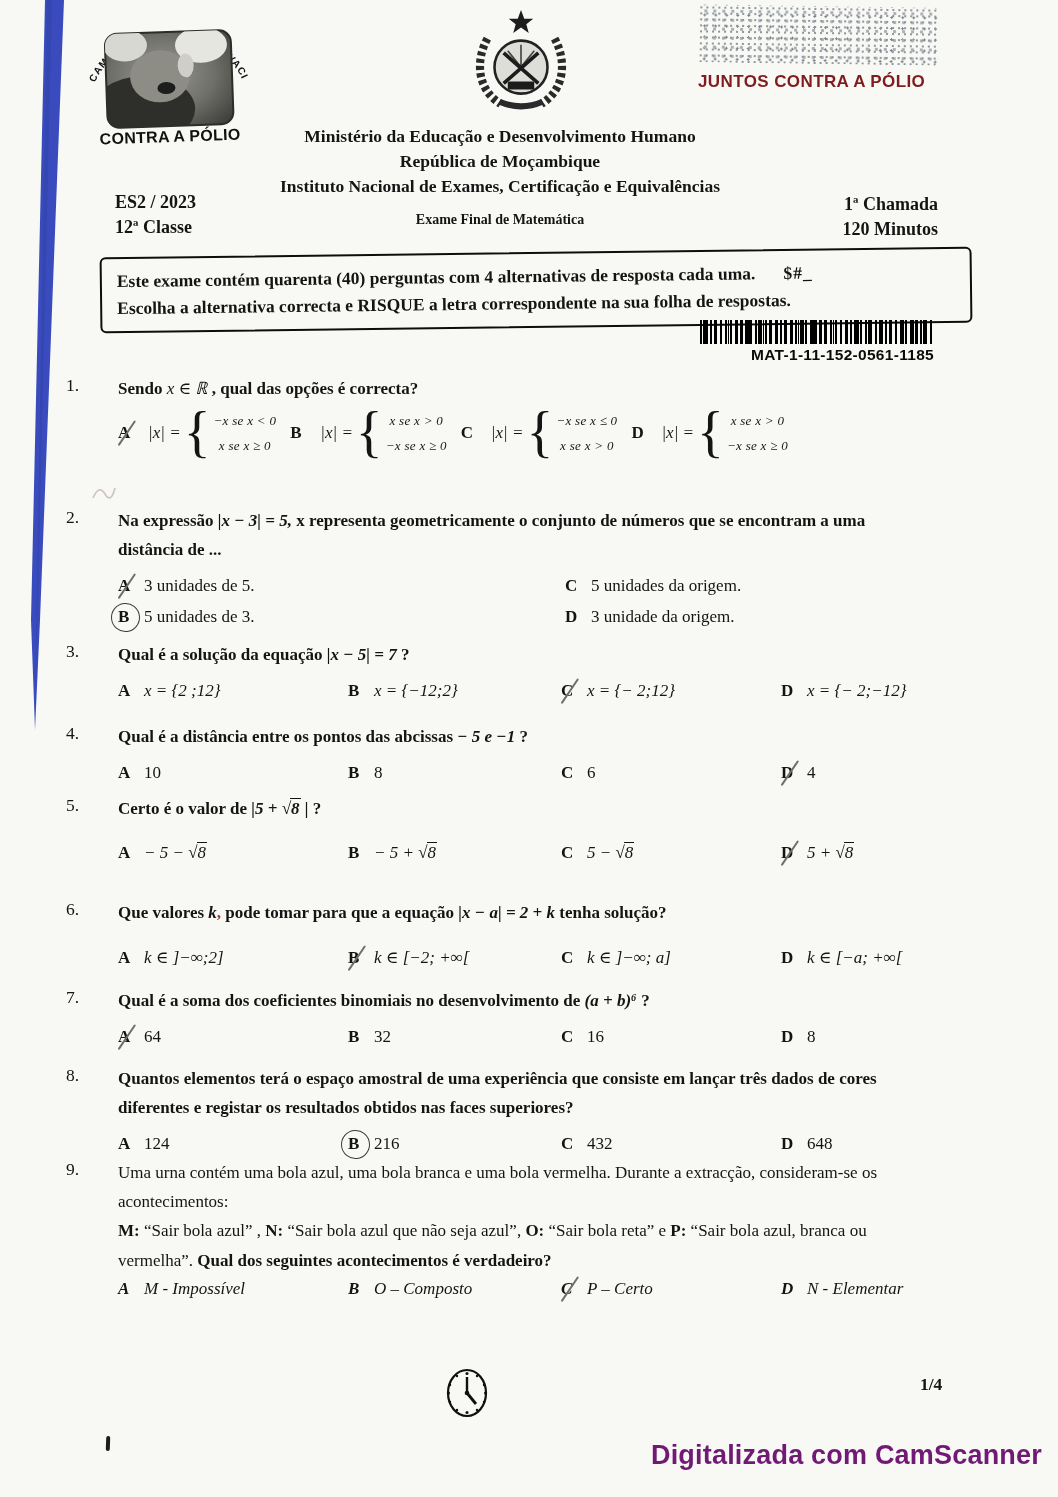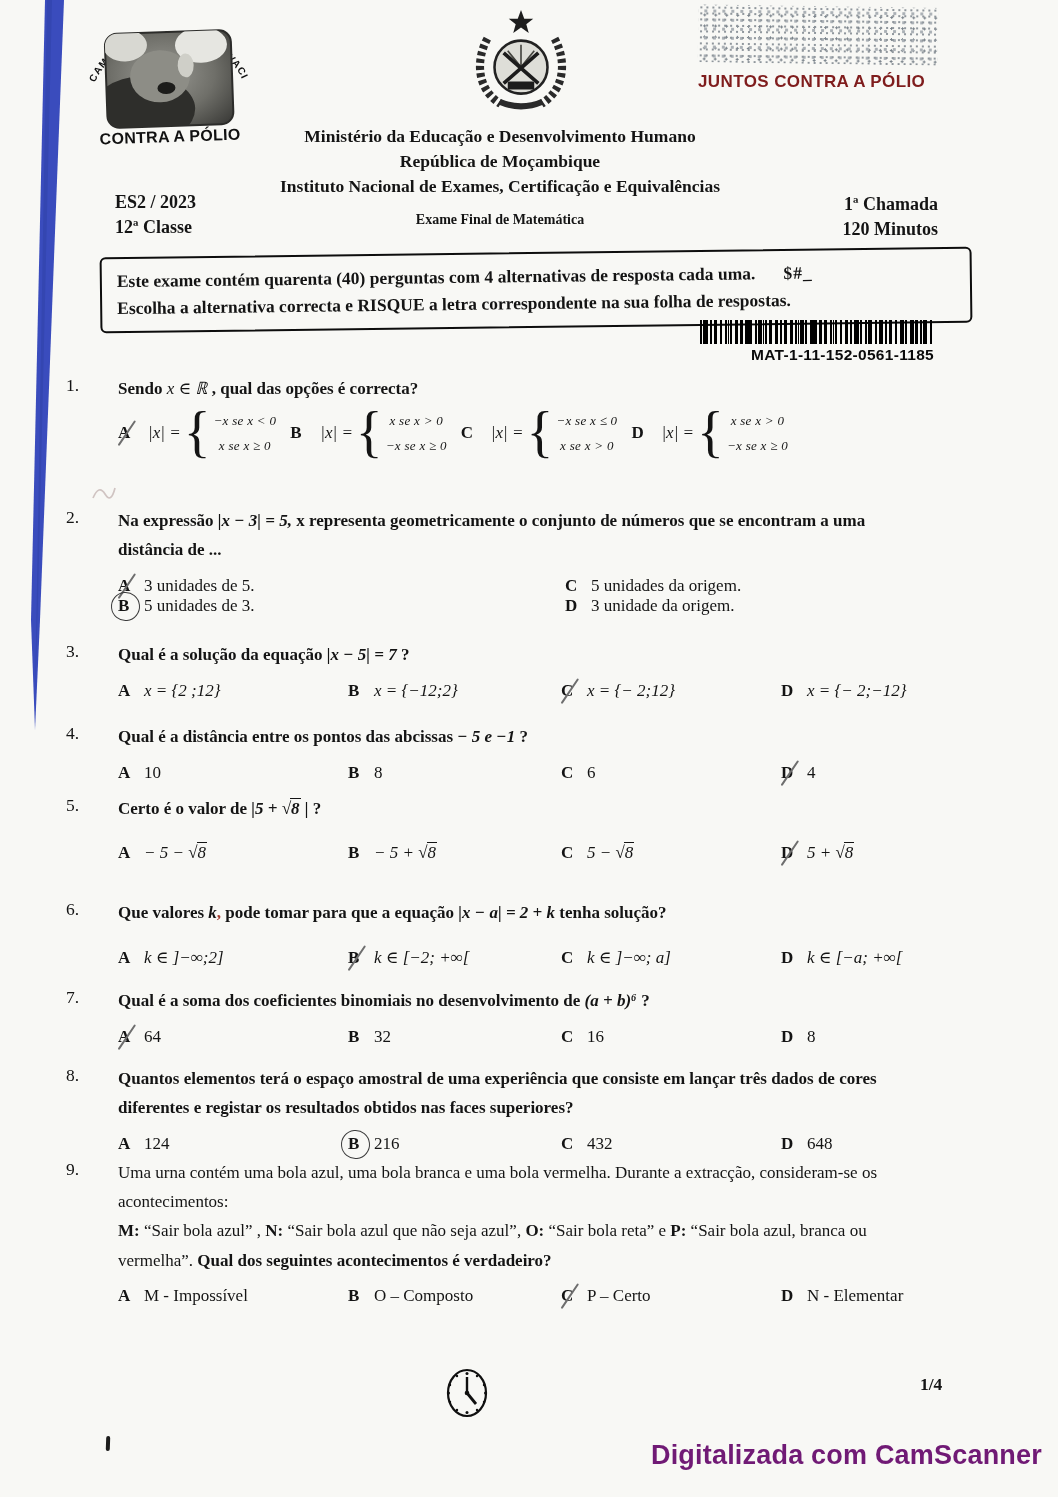--- a/index.html
+++ b/index.html
@@ -52,24 +52,24 @@
   .barcode .code{margin-top:2px;text-align:right;font-family:"Liberation Sans",sans-serif;
                  font-weight:bold;font-size:15.5px;letter-spacing:.3px;color:#0b0b0b;}
 
   
   .q{position:absolute;left:118px;width:848px;font-size:17px;}
   .q .qnum{position:absolute;left:-52px;top:1px;font-size:17.5px;}
   .q .stem{line-height:1.72;}
   .opts{margin-top:12px;}
   .opts.cases-row{display:flex;align-items:center;gap:14px;margin-top:6px;}
   .opts.two-col{display:grid;grid-auto-flow:column;grid-template-rows:repeat(2,auto);
-                grid-template-columns:447px 1fr;}
+                grid-template-columns:447px 1fr;row-gap:11px;}
   .opts.row4{display:grid;grid-template-columns:230px 213px 220px 1fr;}
   #q5 .opts,#q6 .opts{margin-top:20px;}
-  #q9 .opts{margin-top:11px;}
+  #q9 .opts{margin-top:4px;font-style:italic;}
   .opt{position:relative;white-space:nowrap;}
   .opts.cases-row .opt{display:flex;align-items:center;}
   .letter{position:relative;display:inline-block;min-width:17px;margin-right:9px;font-weight:bold;}
   .mark-slash::after{content:"";position:absolute;left:-6px;top:45%;width:30px;height:2.3px;
         background:#6e6e6e;transform:rotate(-56deg);border-radius:2px;}
   .mark-circle::before{content:"";position:absolute;left:-7px;top:-4.5px;width:27px;height:27px;
         border:1.9px solid #3b3b3b;border-radius:50%;transform:rotate(-6deg);}
   .pre{font-style:italic;margin:0 3px 0 4px;}
   .brace{font-size:56px;font-weight:normal;line-height:.85;transform:scaleY(1.02);margin-right:3px;}
   .cases{display:inline-flex;flex-direction:column;gap:9px;font-style:italic;font-size:13px;

